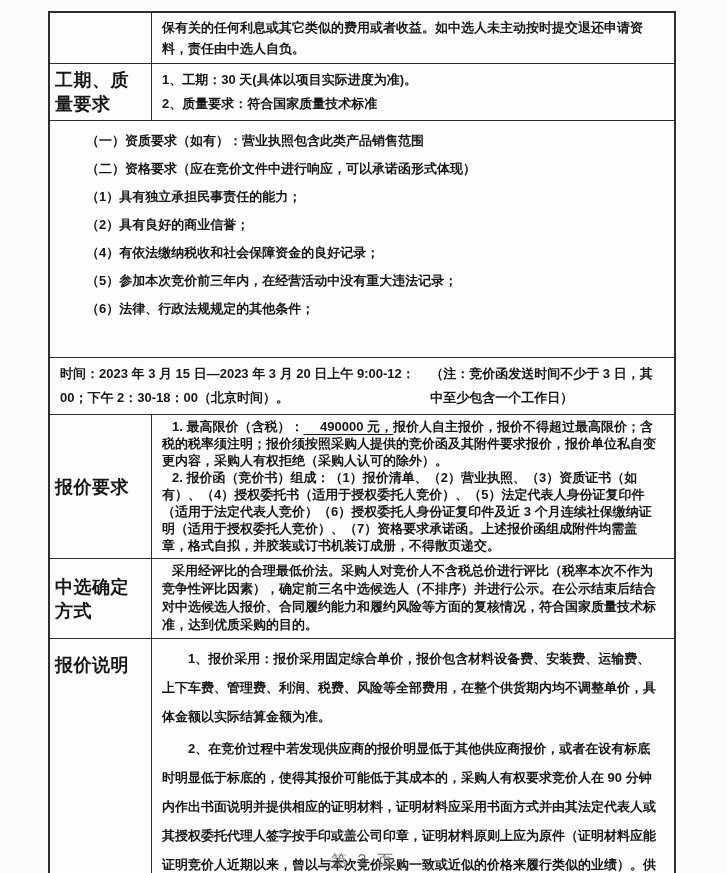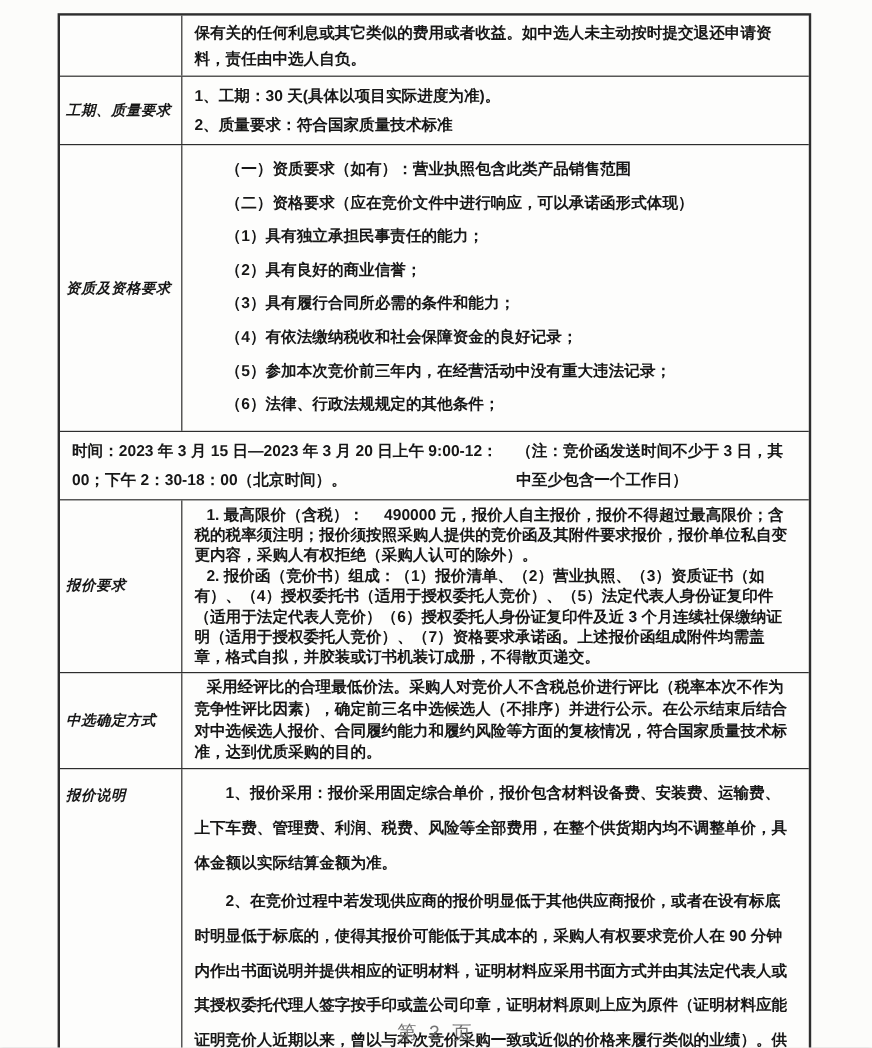--- a/index.html
+++ b/index.html
@@ -31,24 +31,23 @@
   }
   .t-row:last-child{border-bottom:none;}
   .cell-label{
     flex:0 0 102px;
     width:102px;
     box-sizing:border-box;
     border-right:1.5px solid #2e2e2e;
     display:flex;
     align-items:center;
     padding:4px 5px;
-    font-size:12px;
+    font-size:18px;
     font-weight:700;
     letter-spacing:.5px;
-    font-style:italic;
   }
   .cell-content{
     flex:1;
     box-sizing:border-box;
     padding:4px 12px 4px 10px;
     font-size:13px;
     font-weight:600;
     justify-content:center;
   }
   .cell-content p{margin:0;}
@@ -69,21 +68,21 @@
 
   
   .r4{min-height:56px;}
   .r4 .cell-content{display:flex;flex-direction:row;justify-content:center;}
   .r4 p{line-height:24px;}
 
   
   .r5{min-height:140px;}
   .r5 .cell-content{padding-top:3px;line-height:17px;}
   .r5 p{text-indent:10px;}
-  .uline{text-underline-offset:3px;}
+  .uline{text-decoration:underline;text-underline-offset:3px;}
 
   
   .r6{min-height:54px;}
   .r6 .cell-content{padding-top:3px;line-height:18px;}
   .r6 p{text-indent:10px;}
 
   
   .r7{min-height:240px;}
   .r7 .cell-label{align-items:flex-start;padding-top:14px;}
   .r7 .cell-content{padding-top:5px;}
@@ -116,27 +115,25 @@
 
     <div class="t-row r2">
       <div class="cell-label">工期、质量要求</div>
       <div class="cell-content">
         <p>1、工期：30 天(具体以项目实际进度为准)。</p>
         <p>2、质量要求：符合国家质量技术标准</p>
       </div>
     </div>
 
     <div class="t-row r3">
-      <div class="cell-label">资质及资格要求</div>
       <div class="cell-content">
         <p>（一）资质要求（如有）：营业执照包含此类产品销售范围</p>
         <p>（二）资格要求（应在竞价文件中进行响应，可以承诺函形式体现）</p>
         <p>（1）具有独立承担民事责任的能力；</p>
         <p>（2）具有良好的商业信誉；</p>
-        <p>（3）具有履行合同所必需的条件和能力；</p>
         <p>（4）有依法缴纳税收和社会保障资金的良好记录；</p>
         <p>（5）参加本次竞价前三年内，在经营活动中没有重大违法记录；</p>
         <p>（6）法律、行政法规规定的其他条件；</p>
       </div>
     </div>
 
     <div class="t-row r4">
       <div class="cell-content">
         <p>时间：2023 年 3 月 15 日—2023 年 3 月 20 日上午 9:00-12：00；下午 2：30-18：00（北京时间）。</p>
         <p>（注：竞价函发送时间不少于 3 日，其中至少包含一个工作日）</p>

